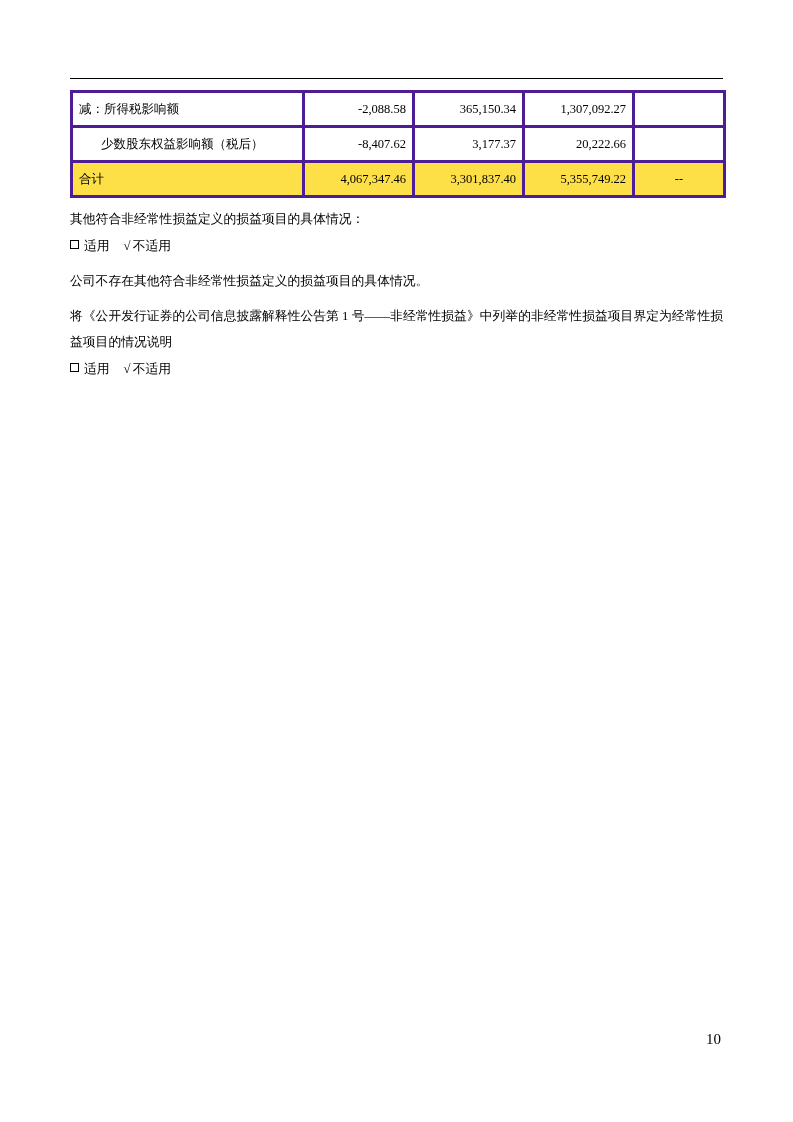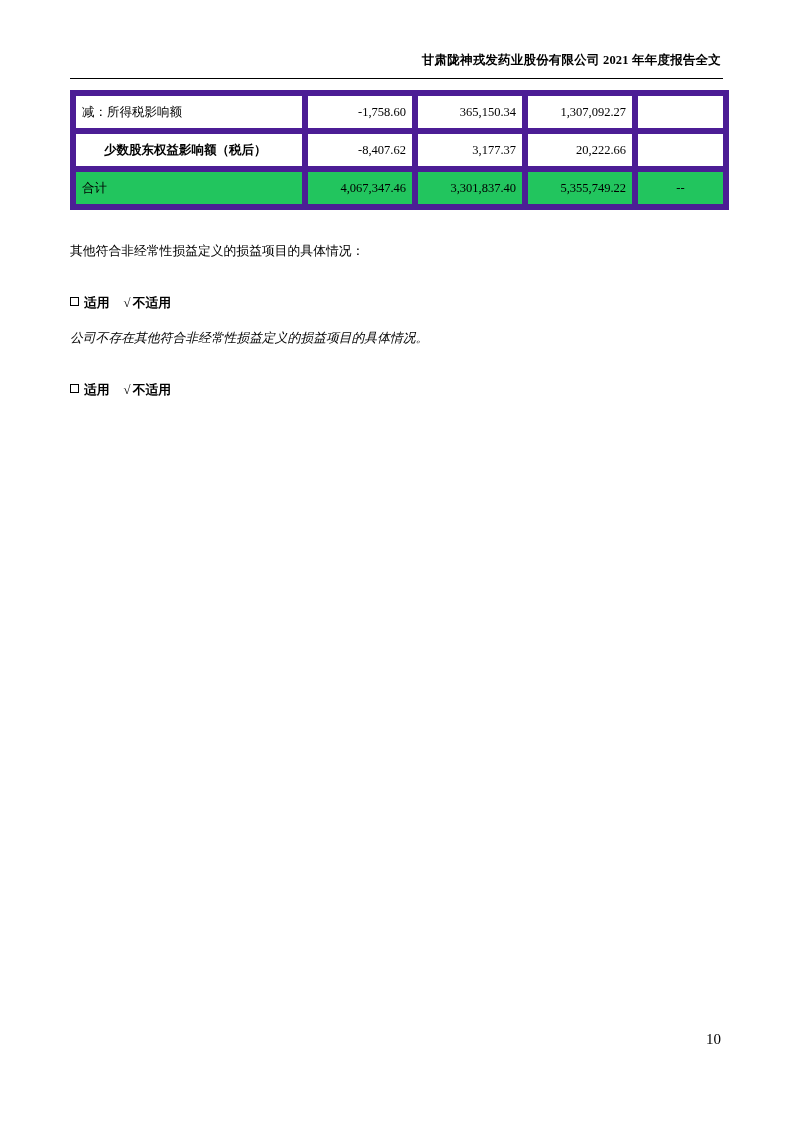--- a/index.html
+++ b/index.html
@@ -45,64 +45,61 @@
     left: 70px;
     width: 653px;
   }
   table.data {
     border-collapse: collapse;
     width: 653px;
     table-layout: fixed;
     font-size: 12.5px;
   }
   table.data td {
-    border: 6px solid #4c1d95;
+    border: 3px solid #4c1d95;
     padding: 5px 6px;
     vertical-align: middle;
     height: 22px;
     font-family: "Liberation Serif", serif;
   }
   td.label {
     text-align: left;
   }
   td.label.indent {
     padding-left: 28px;
-    font-weight: bold;
   }
   td.num {
     text-align: right;
   }
   td.gray {
-    background: #22c55e;
+    background: #fde047;
   }
   td.center {
     text-align: center;
   }
   .col1 { width: 232px; }
   .col2 { width: 110px; }
   .col3 { width: 110px; }
   .col4 { width: 110px; }
   .col5 { width: 91px; }
 
   .para {
     font-size: 12.8px;
     line-height: 26px;
-    margin-top: 28px;
+    margin-top: 8px;
     text-align: justify;
     font-family: "Liberation Serif", serif;
   }
   .para.tight {
     margin-top: 9px;
-    font-style: italic;
   }
   .checkline {
     font-size: 12.8px;
     line-height: 26px;
-    margin-top: 26px;
-    font-weight: bold;
+    margin-top: 1px;
   }
   .box {
     display: inline-block;
     width: 7px;
     height: 7px;
     border: 1px solid #000000;
     margin-right: 5px;
     position: relative;
     top: -1px;
   }
@@ -116,37 +113,36 @@
     bottom: 74px;
     font-size: 15px;
     font-family: "Liberation Serif", serif;
   }
 </style>
 </head>
 <body>
 
 <div class="page">
 
-  <div class="header">甘肃陇神戎发药业股份有限公司 2021 年年度报告全文</div>
   <div class="header-rule"></div>
 
   <div class="content">
 
     <table class="data">
       <colgroup>
         <col class="col1">
           <col class="col2">
           <col class="col3">
           <col class="col4">
           <col class="col5">
       </colgroup>
       <tbody>
         <tr>
           <td class="label">减：所得税影响额</td>
-          <td class="num">-1,758.60</td>
+          <td class="num">-2,088.58</td>
           <td class="num">365,150.34</td>
           <td class="num">1,307,092.27</td>
           <td class="center"></td>
         </tr>
         <tr>
           <td class="label indent">少数股东权益影响额（税后）</td>
           <td class="num">-8,407.62</td>
           <td class="num">3,177.37</td>
           <td class="num">20,222.66</td>
           <td class="center"></td>
@@ -162,20 +158,21 @@
     </table>
 
     <div class="para">其他符合非经常性损益定义的损益项目的具体情况：</div>
 
     <div class="checkline">
       <span class="box"></span><span>适用</span><span class="tick">√</span><span>不适用</span>
     </div>
 
     <div class="para tight">公司不存在其他符合非经常性损益定义的损益项目的具体情况。</div>
 
+    <div class="para tight">将《公开发行证券的公司信息披露解释性公告第 1 号——非经常性损益》中列举的非经常性损益项目界定为经常性损益项目的情况说明</div>
 
     <div class="checkline">
       <span class="box"></span><span>适用</span><span class="tick">√</span><span>不适用</span>
     </div>
 
 
   </div>
 
   <div class="page-number">10</div>
 

